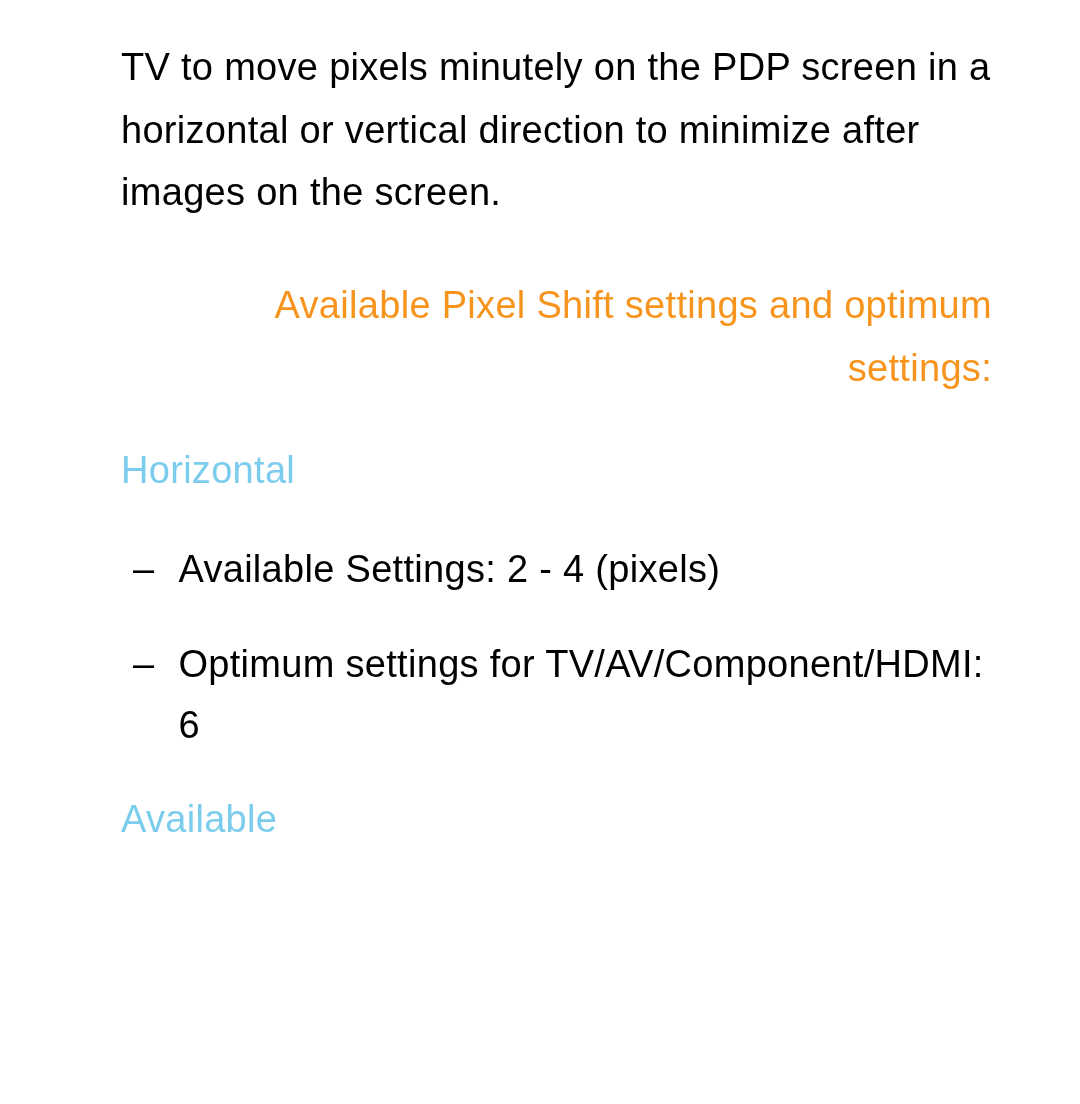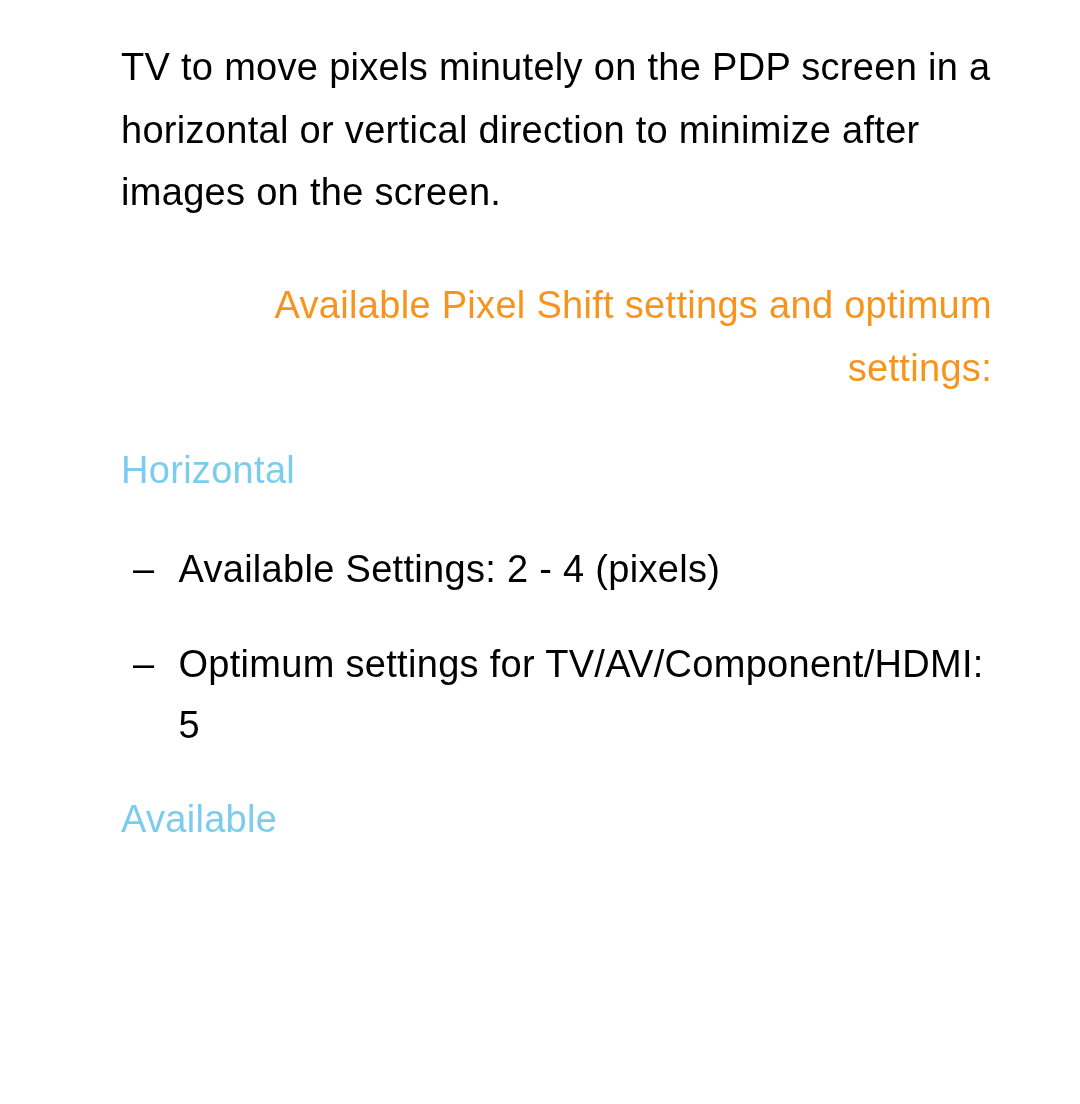--- a/index.html
+++ b/index.html
@@ -66,17 +66,17 @@
 
 <p class="subheading">Horizontal</p>
 
 <ul class="list">
   <li class="list-item">
     <span class="dash">–</span>
     <span class="list-text">Available Settings: 2 - 4 (pixels)</span>
   </li>
   <li class="list-item">
     <span class="dash">–</span>
-    <span class="list-text">Optimum settings for TV/AV/Component/HDMI: 5</span>
+    <span class="list-text">Optimum settings for TV/AV/Component/HDMI: 6</span>
   </li>
 </ul>
 
 <p class="subheading-last">Available</p>
 
 </body></html>

